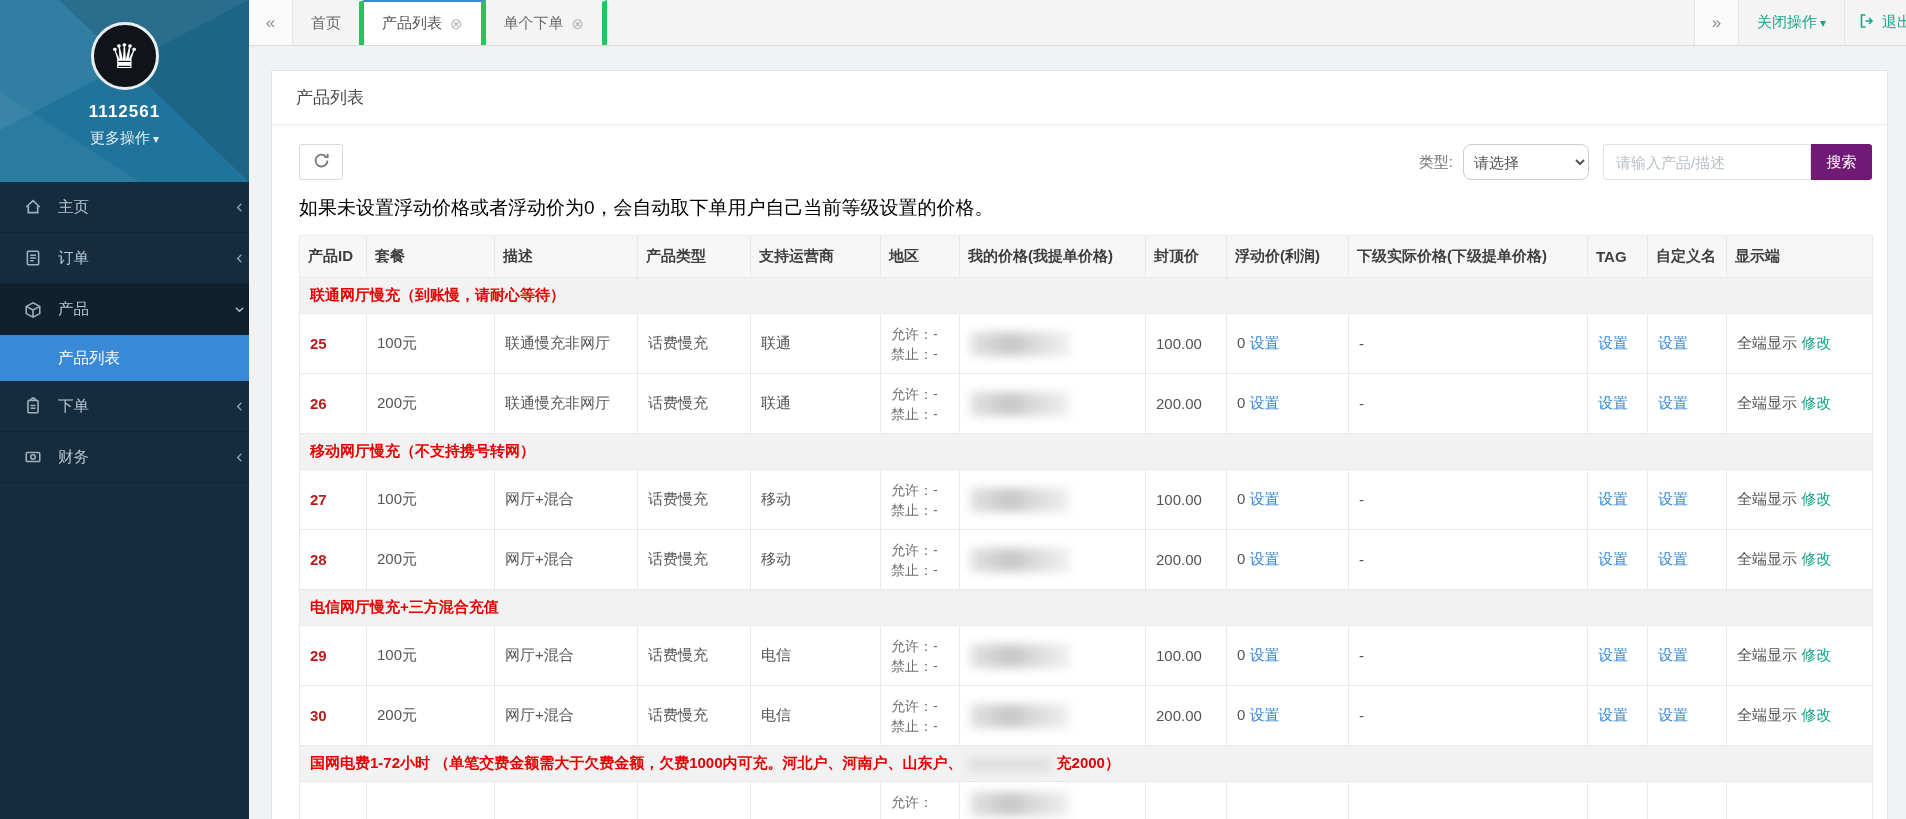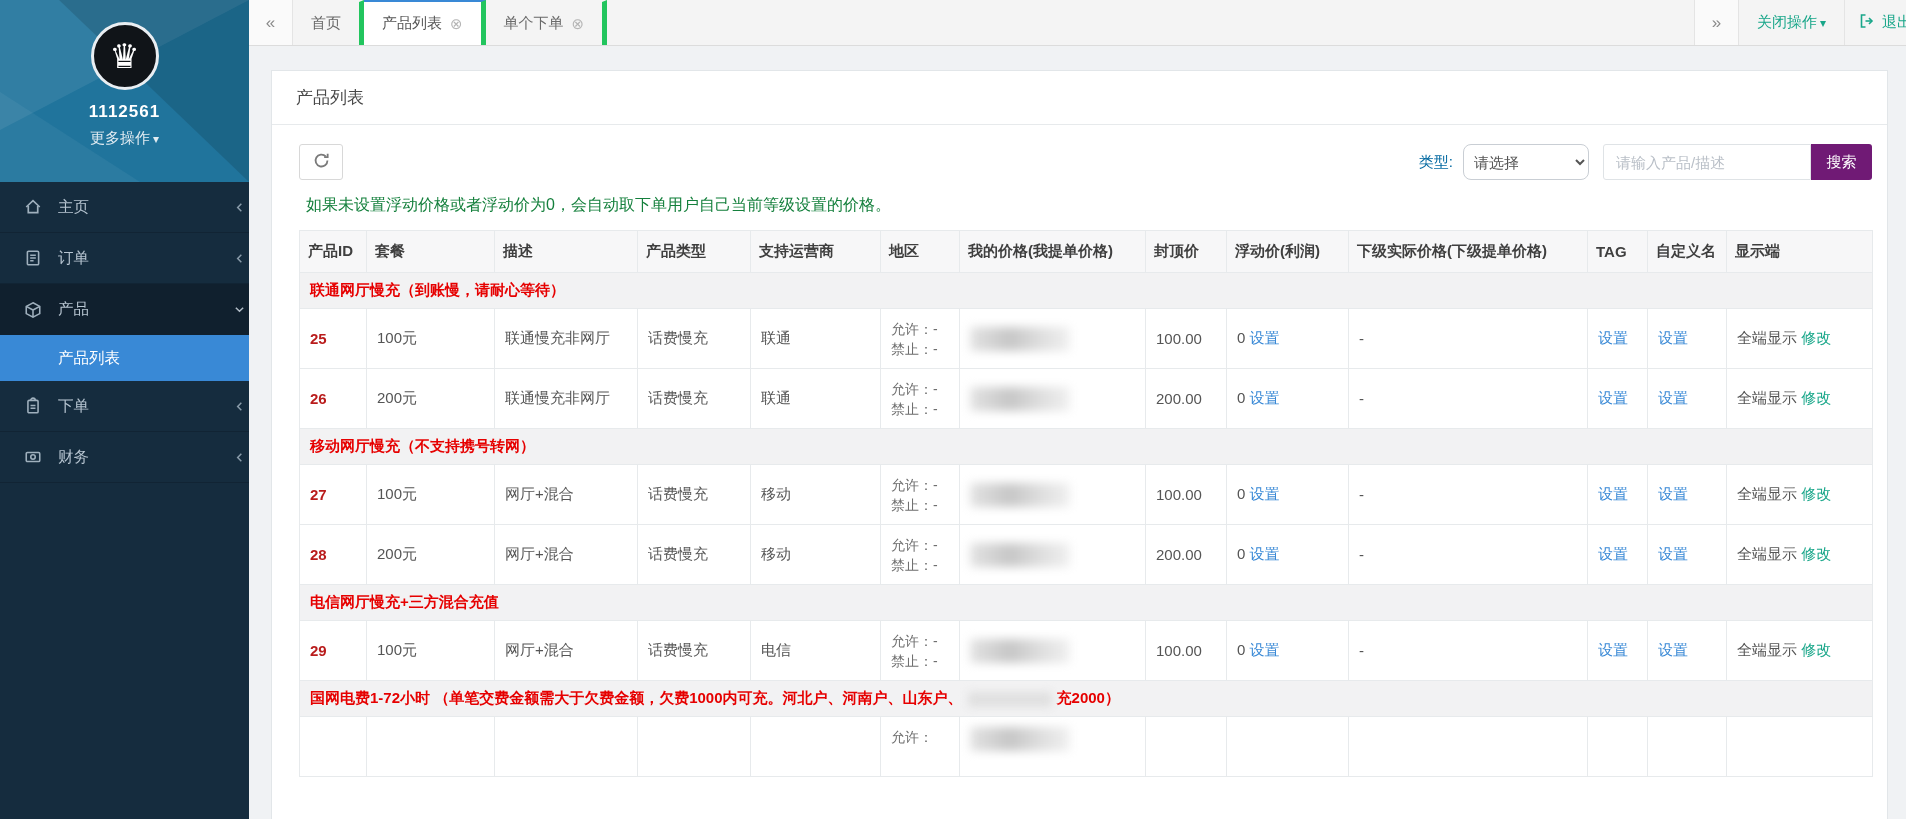--- a/index.html
+++ b/index.html
@@ -59,30 +59,30 @@
   .content { height:773px; padding:24px 18px 0 22px; background:#f0f2f4; overflow:hidden; }
   .panel { background:#fff; border:1px solid #e2e6e9; min-height:900px; }
   .panel-heading { padding:15px 24px; font-size:17px; color:#484848; border-bottom:1px solid #e7eaec; }
   .panel-body { padding:18px 0 0 27px; }
   .inner { width:1573px; }
 
   .toolbar { display:flex; align-items:center; height:38px; }
   .btn-refresh { width:44px; height:36px; border:1px solid #d8d8d8; background:#fff; border-radius:3px;
     display:flex; align-items:center; justify-content:center; cursor:pointer; }
   .toolbar-right { margin-left:auto; display:flex; align-items:center; }
-  .type-label { font-size:15px; color:#0369a1; margin-right:10px;text-align:center; }
+  .type-label { font-size:15px; color:#737373; margin-right:10px;text-align:center; }
   .type-select { width:126px; height:36px; border:1px solid #c9ced4; border-radius:8px; color:#555;
     font-size:15px; padding:0 6px; background:#fff; }
   .search-input { width:208px; height:36px; border:1px solid #dfe3e6; border-radius:3px 0 0 3px;
     padding:0 12px; font-size:15px; color:#555; margin-left:14px; outline:none; }
   .search-input::placeholder { color:#b9bfc7; }
   .btn-search { width:61px; height:36px; background:#701a75; color:#fff; border:none;
     border-radius:0 3px 3px 0; font-size:15px; cursor:pointer; }
 
-  .notice { color:#15803d; font-size:16px; margin:14px 7px; }
+  .notice { color:#000000; font-size:19px; margin:14px 0; }
 
   table.product-table { border-collapse:collapse; table-layout:fixed; width:1573px; font-size:15px; color:#555; }
   .product-table th, .product-table td { border:1px solid #e7eaec; padding:0 10px; overflow:hidden; }
   .product-table th { height:42px; text-align:left; font-weight:700; color:#3f3f3f;
     background:#f7f7f8; white-space:nowrap; padding:0 8px; }
   tr.group-row td { height:36px; background:#f2f2f3; color:#e60000; font-weight:700; white-space:nowrap; }
   tr.data-row td { height:60px; }
   tr.data-row.partial td { vertical-align:top; padding-top:10px; }
   .cell-id { color:#b91c1c; font-weight:700; }
   .cell-region { font-size:14px; color:#6f6f6f; line-height:20px; }
@@ -392,20 +392,40 @@
                     <td>
                       <div class="blur-patch"></div>
                     </td>
                     <td>100.00</td>
                     <td>0 <a href="javascript:void(0)" class="link-blue">设置</a></td>
                     <td>-</td>
                     <td><a href="javascript:void(0)" class="link-blue">设置</a></td>
                     <td><a href="javascript:void(0)" class="link-blue">设置</a></td>
                     <td class="cell-display">全端显示 <a href="javascript:void(0)" class="link-teal">修改</a></td>
                   </tr>
+                  <tr class="data-row">
+                    <td class="cell-id">30</td>
+                    <td>200元</td>
+                    <td>网厅+混合</td>
+                    <td>话费慢充</td>
+                    <td>电信</td>
+                    <td class="cell-region">
+                      <div>允许：-</div>
+                      <div>禁止：-</div>
+                    </td>
+                    <td>
+                      <div class="blur-patch"></div>
+                    </td>
+                    <td>200.00</td>
+                    <td>0 <a href="javascript:void(0)" class="link-blue">设置</a></td>
+                    <td>-</td>
+                    <td><a href="javascript:void(0)" class="link-blue">设置</a></td>
+                    <td><a href="javascript:void(0)" class="link-blue">设置</a></td>
+                    <td class="cell-display">全端显示 <a href="javascript:void(0)" class="link-teal">修改</a></td>
+                  </tr>
                   <tr class="group-row">
                     <td colspan="13"><span>国网电费1-72小时 （单笔交费金额需大于欠费金额，欠费1000内可充。河北户、河南户、山东户、</span><span class="redact-inline"></span><span>充2000）</span></td>
                   </tr>
                   <tr class="data-row partial">
                     <td class="cell-id"></td>
                     <td></td>
                     <td></td>
                     <td></td>
                     <td></td>
                     <td class="cell-region">

